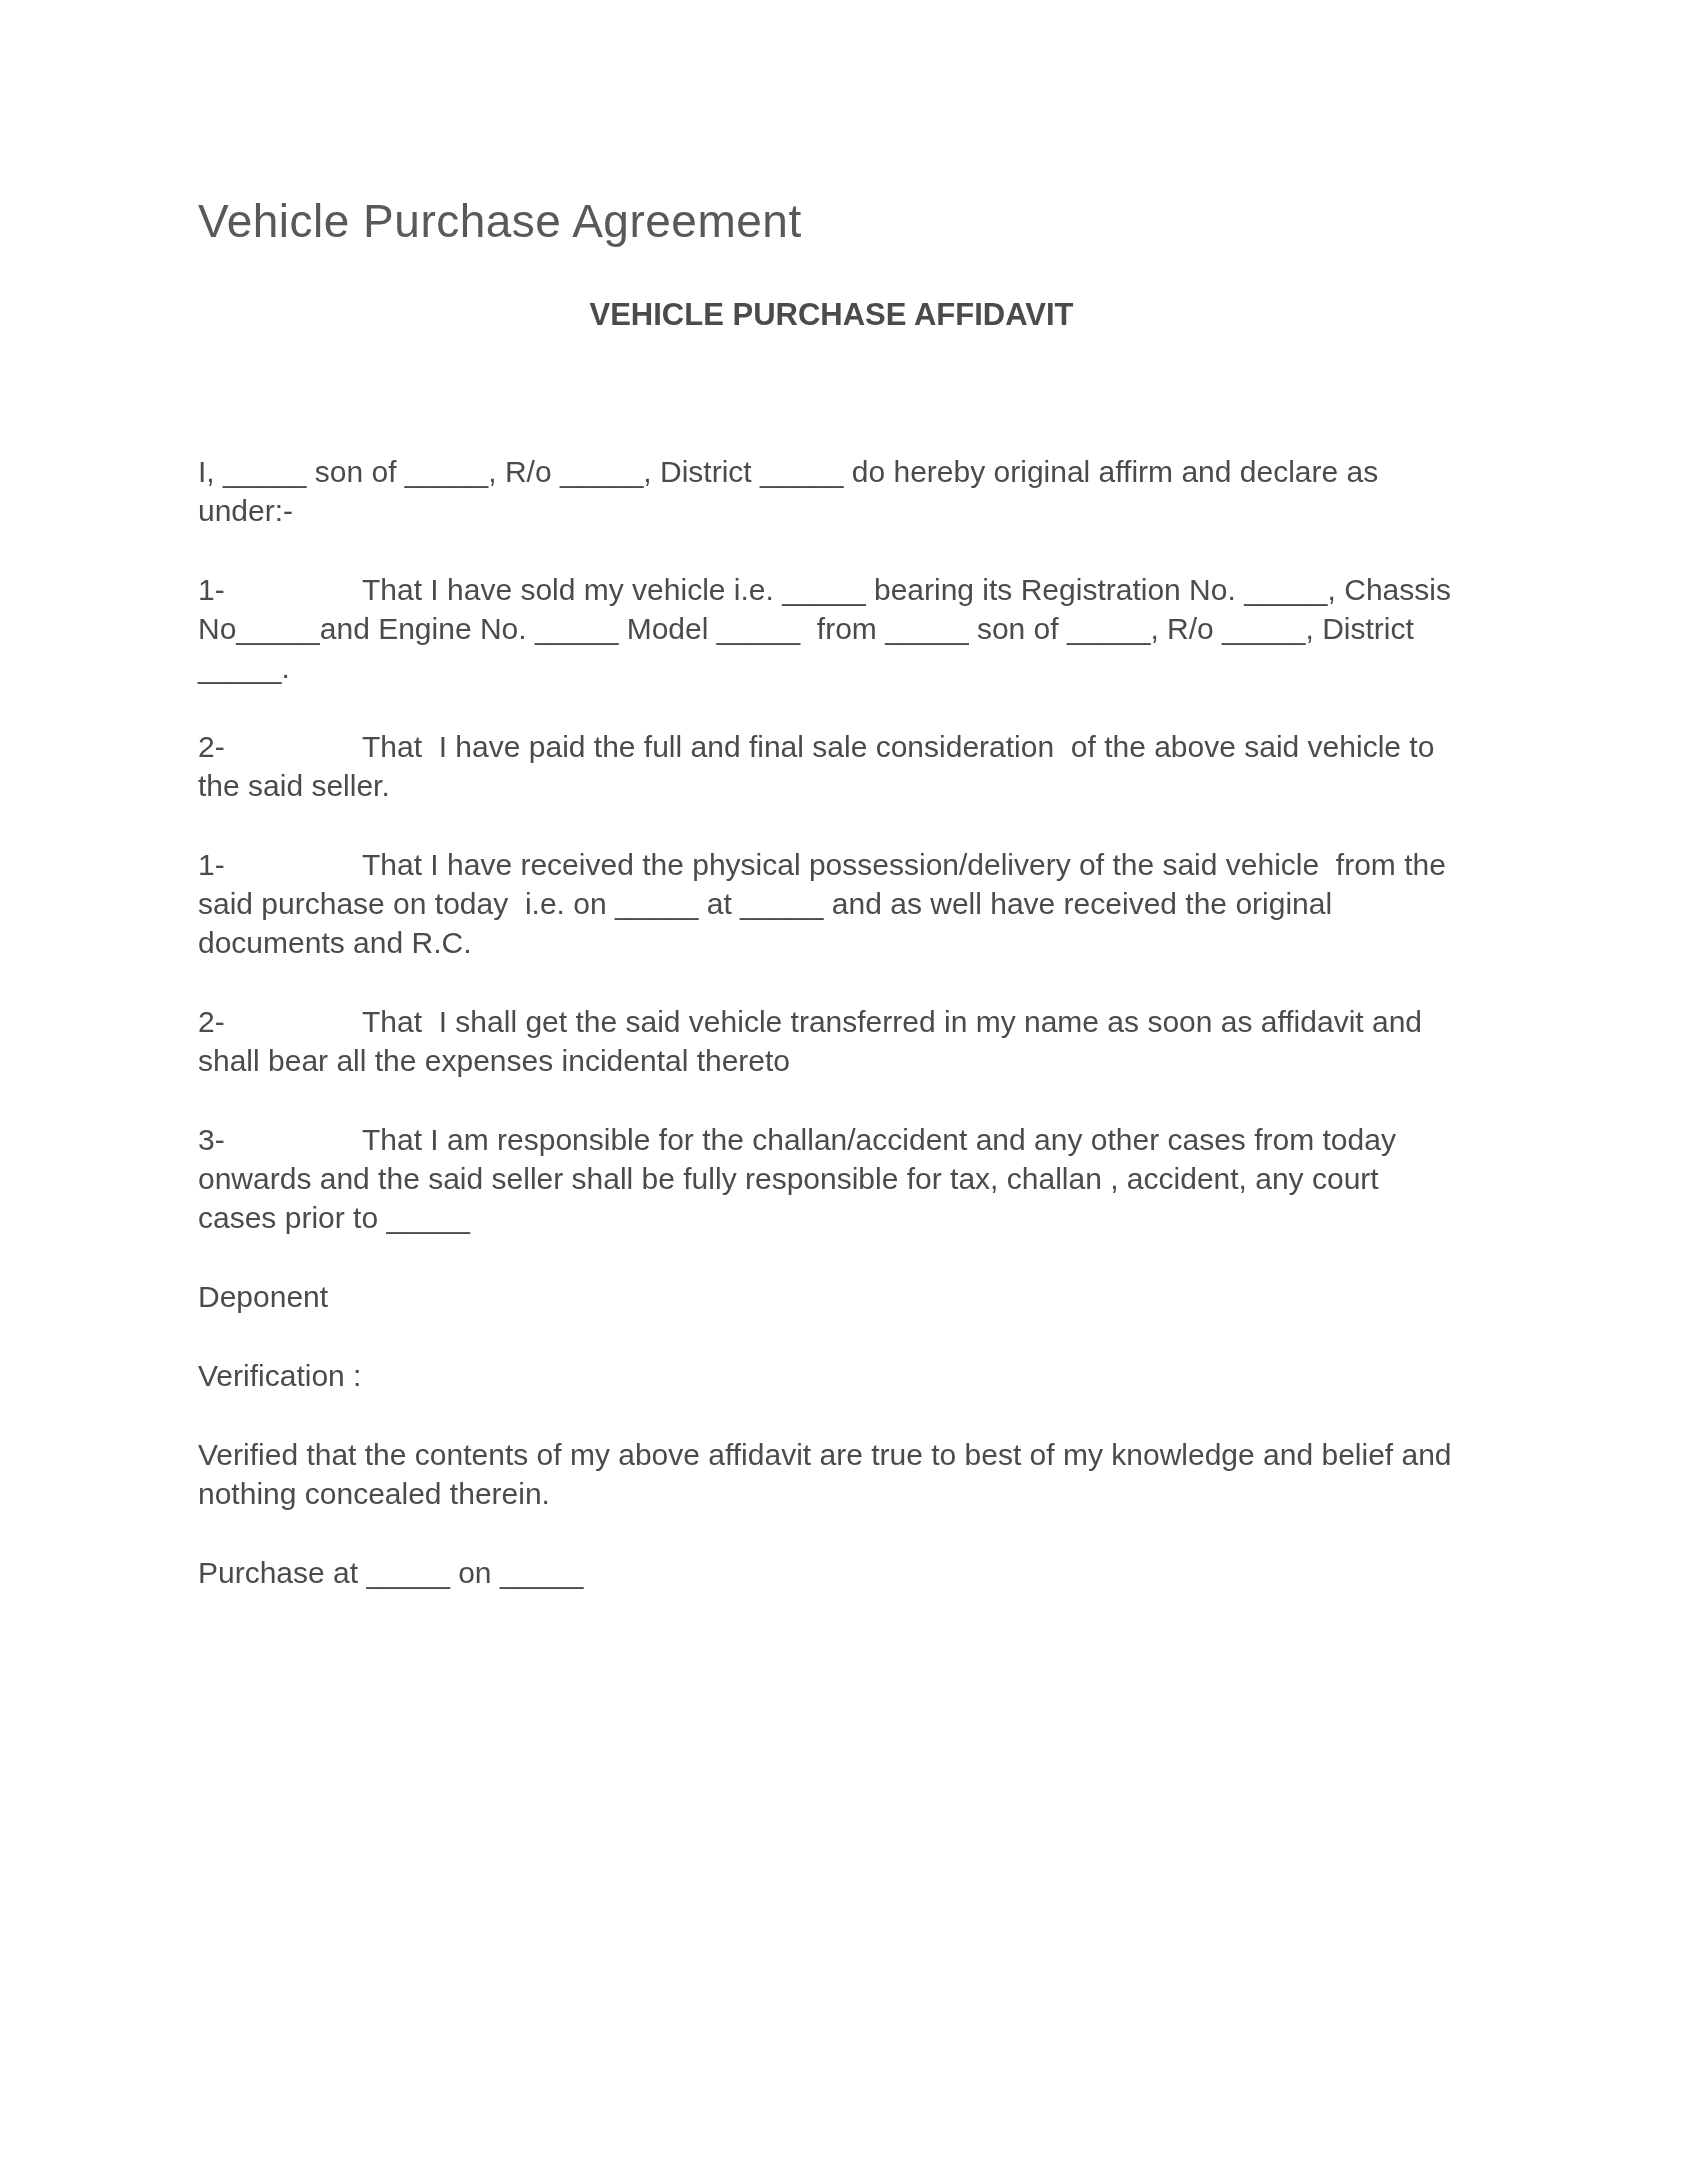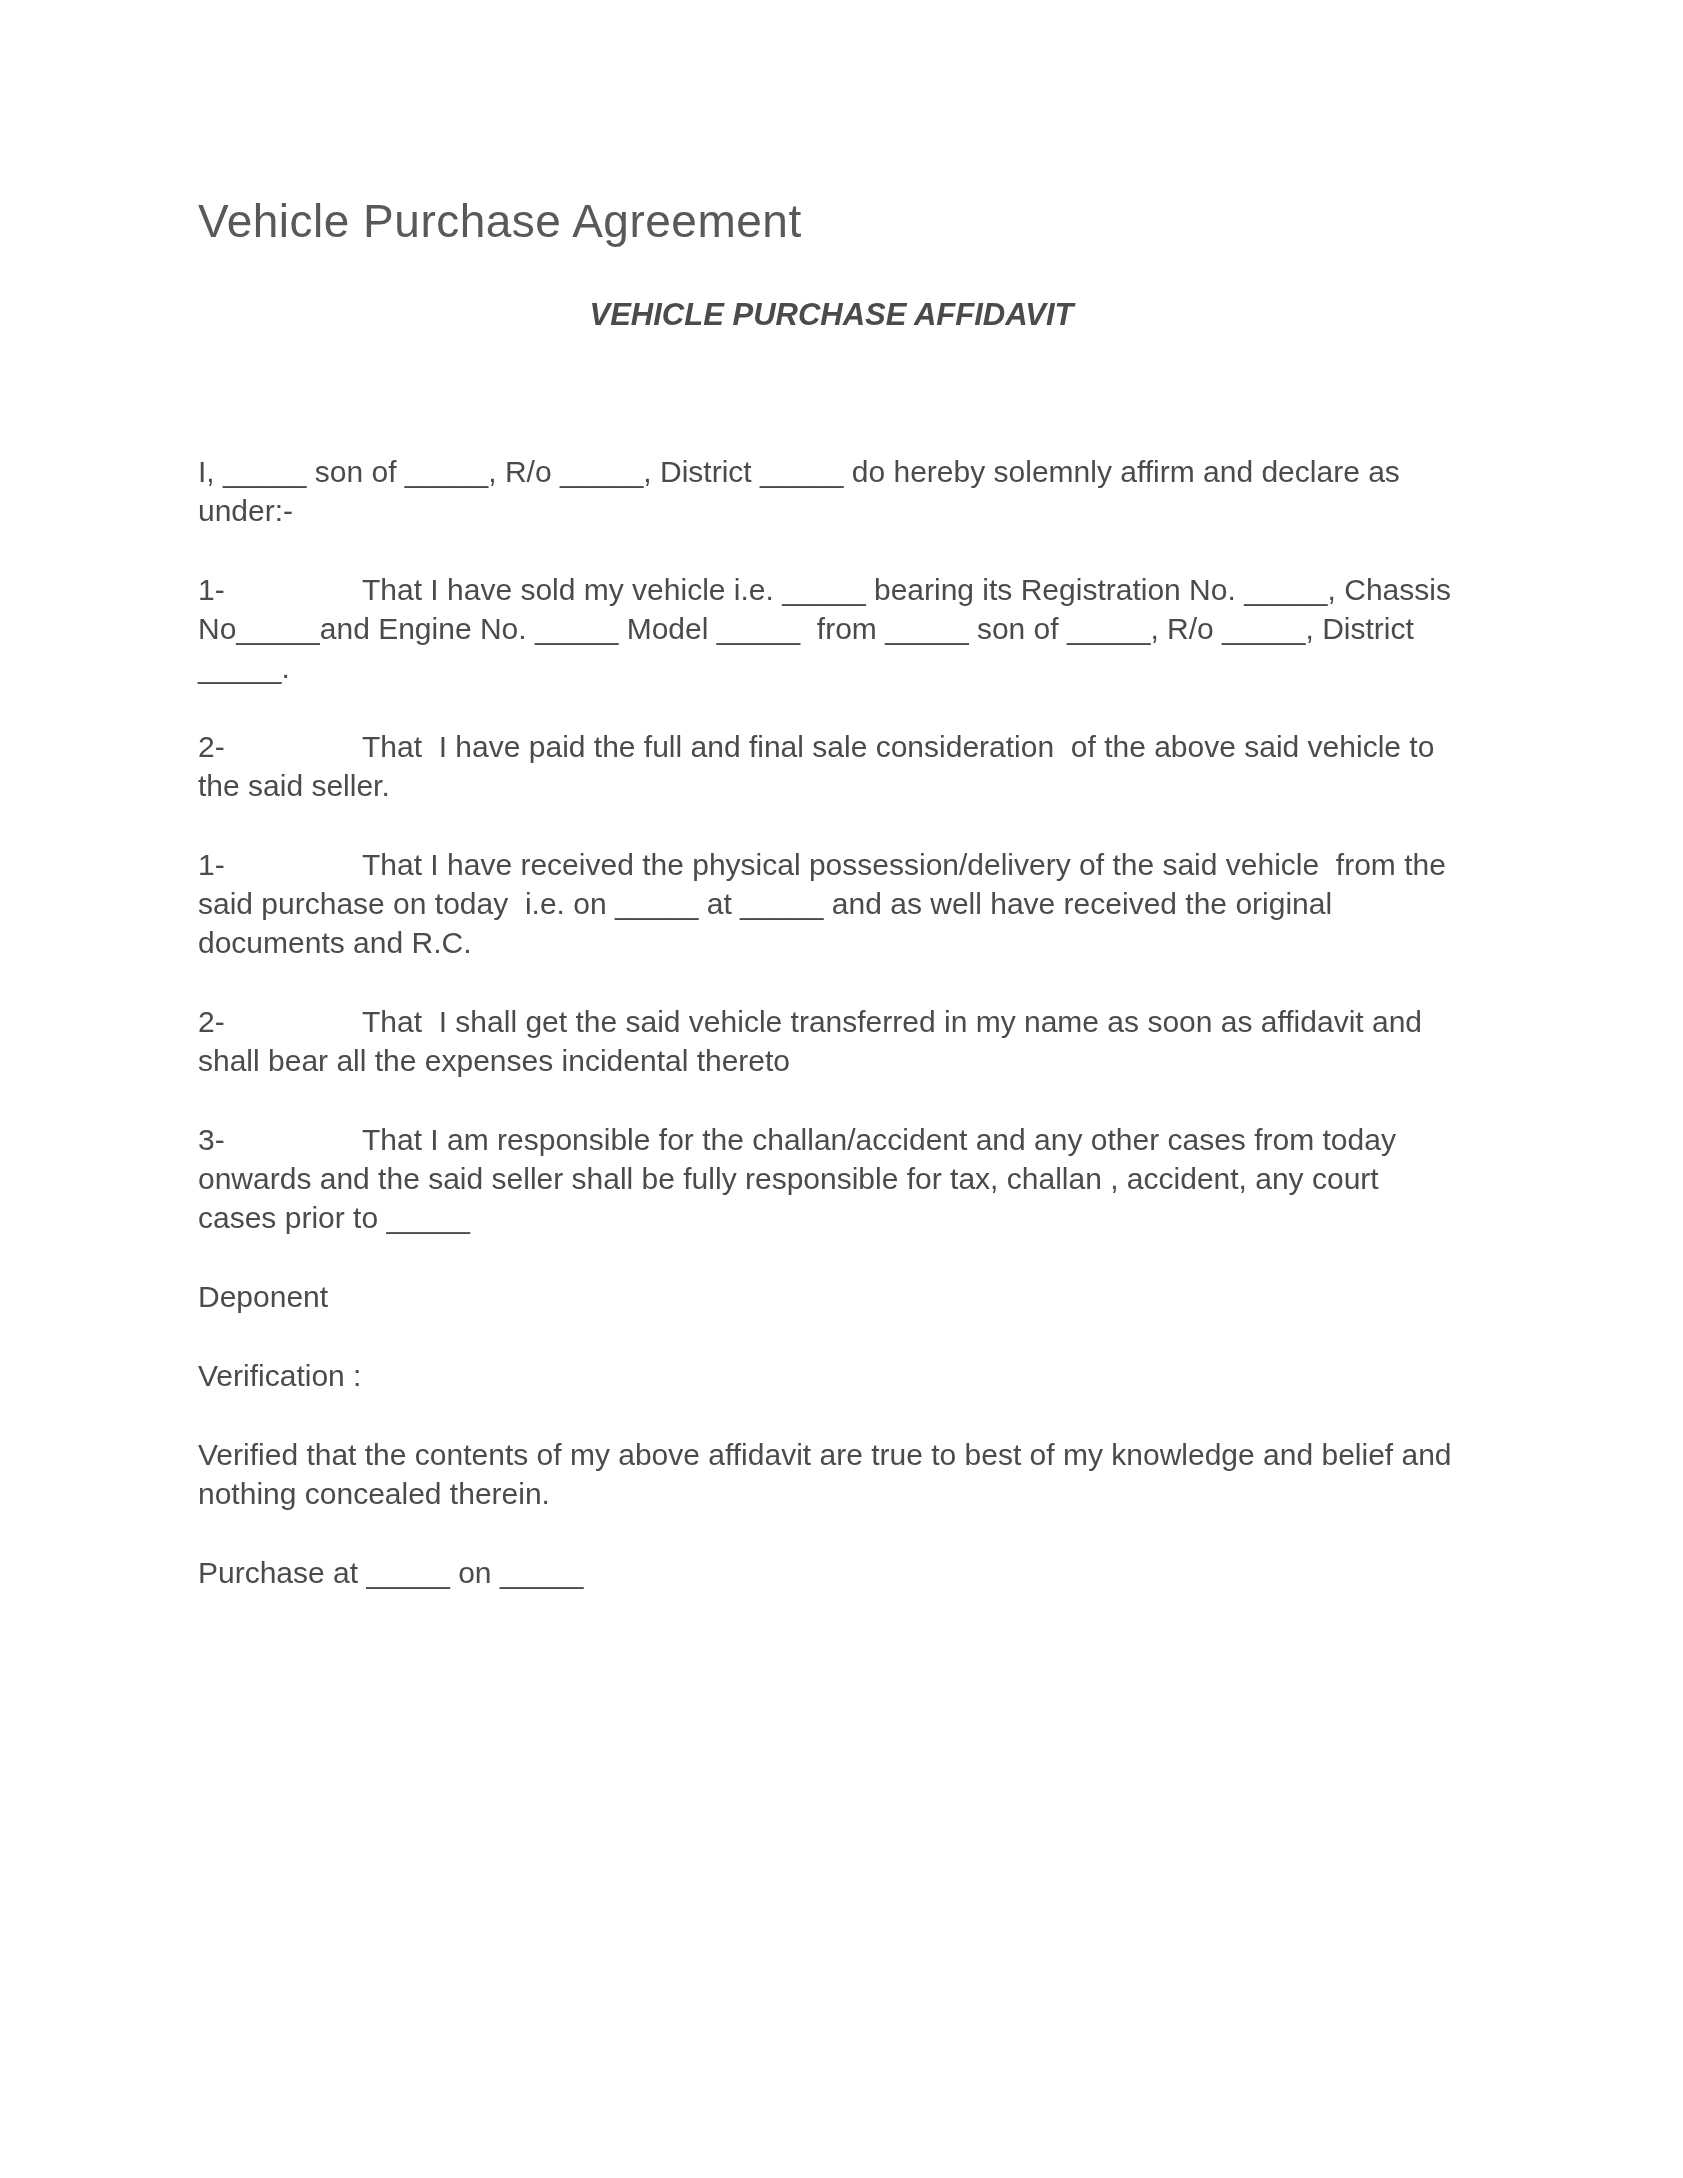--- a/index.html
+++ b/index.html
@@ -28,21 +28,20 @@
     line-height: 1.2;
     letter-spacing: 0.5px;
   }
   .doc-heading {
     font-size: 31px;
     font-weight: 700;
     color: #4b4b4b;
     text-align: center;
     margin: 0 0 117px 0;
     line-height: 40px;
-    font-style: italic;
   }
   .para {
     margin: 0 0 40px 0;
     white-space: pre-wrap;
   }
   .clause-num {
     display: inline-block;
     width: 164px;
     vertical-align: top;
   }
@@ -52,21 +51,21 @@
 </style>
 </head>
 <body>
 
 <div class="page">
 
   <h1 class="doc-title">Vehicle Purchase Agreement</h1>
 
   <h2 class="doc-heading">VEHICLE PURCHASE AFFIDAVIT</h2>
 
-  <p class="para">I, _____ son of _____, R/o _____, District _____ do hereby solemnly affirm and declare as under:-</p>
+  <p class="para">I, _____ son of _____, R/o _____, District _____ do hereby original affirm and declare as under:-</p>
 
   <p class="para"><span class="clause-num">1-</span><span>That I have sold my vehicle i.e. _____ bearing its Registration No. _____, Chassis No_____and Engine No. _____ Model _____  from _____ son of _____, R/o _____, District _____.</span></p>
 
   <p class="para"><span class="clause-num">2-</span><span>That  I have paid the full and final sale consideration  of the above said vehicle to the said seller.</span></p>
 
   <p class="para"><span class="clause-num">1-</span><span>That I have received the physical possession/delivery of the said vehicle  from the said purchase on today  i.e. on _____ at _____ and as well have received the original documents and R.C.</span></p>
 
   <p class="para"><span class="clause-num">2-</span><span>That  I shall get the said vehicle transferred in my name as soon as affidavit and shall bear all the expenses incidental thereto</span></p>
 
   <p class="para"><span class="clause-num">3-</span><span>That I am responsible for the challan/accident and any other cases from today onwards and the said seller shall be fully responsible for tax, challan , accident, any court cases prior to _____</span></p>

